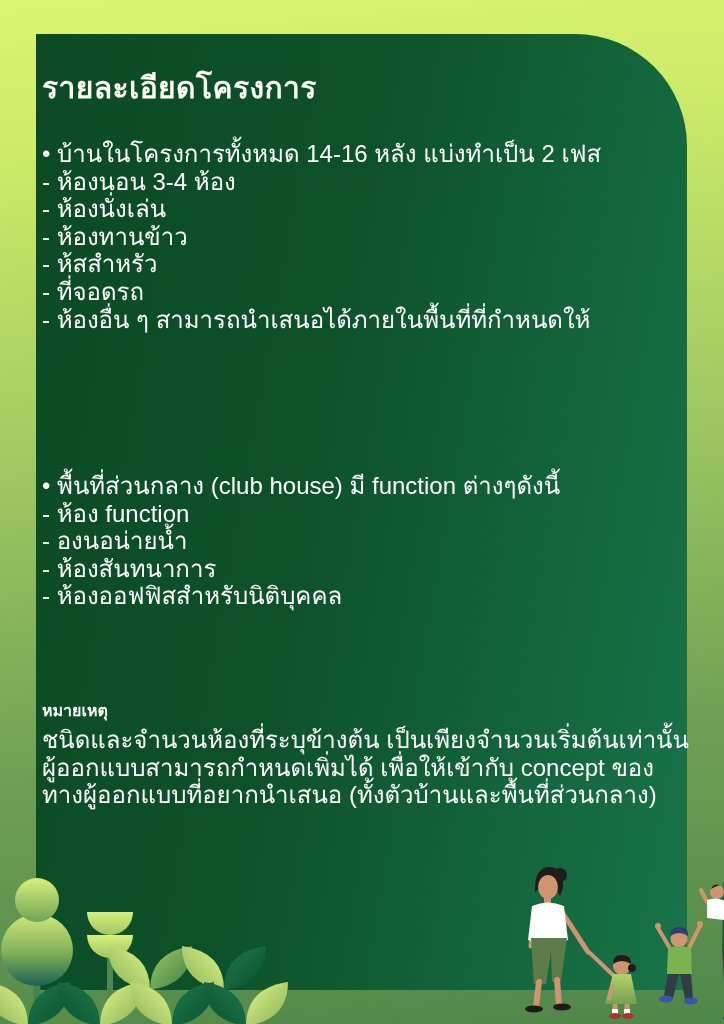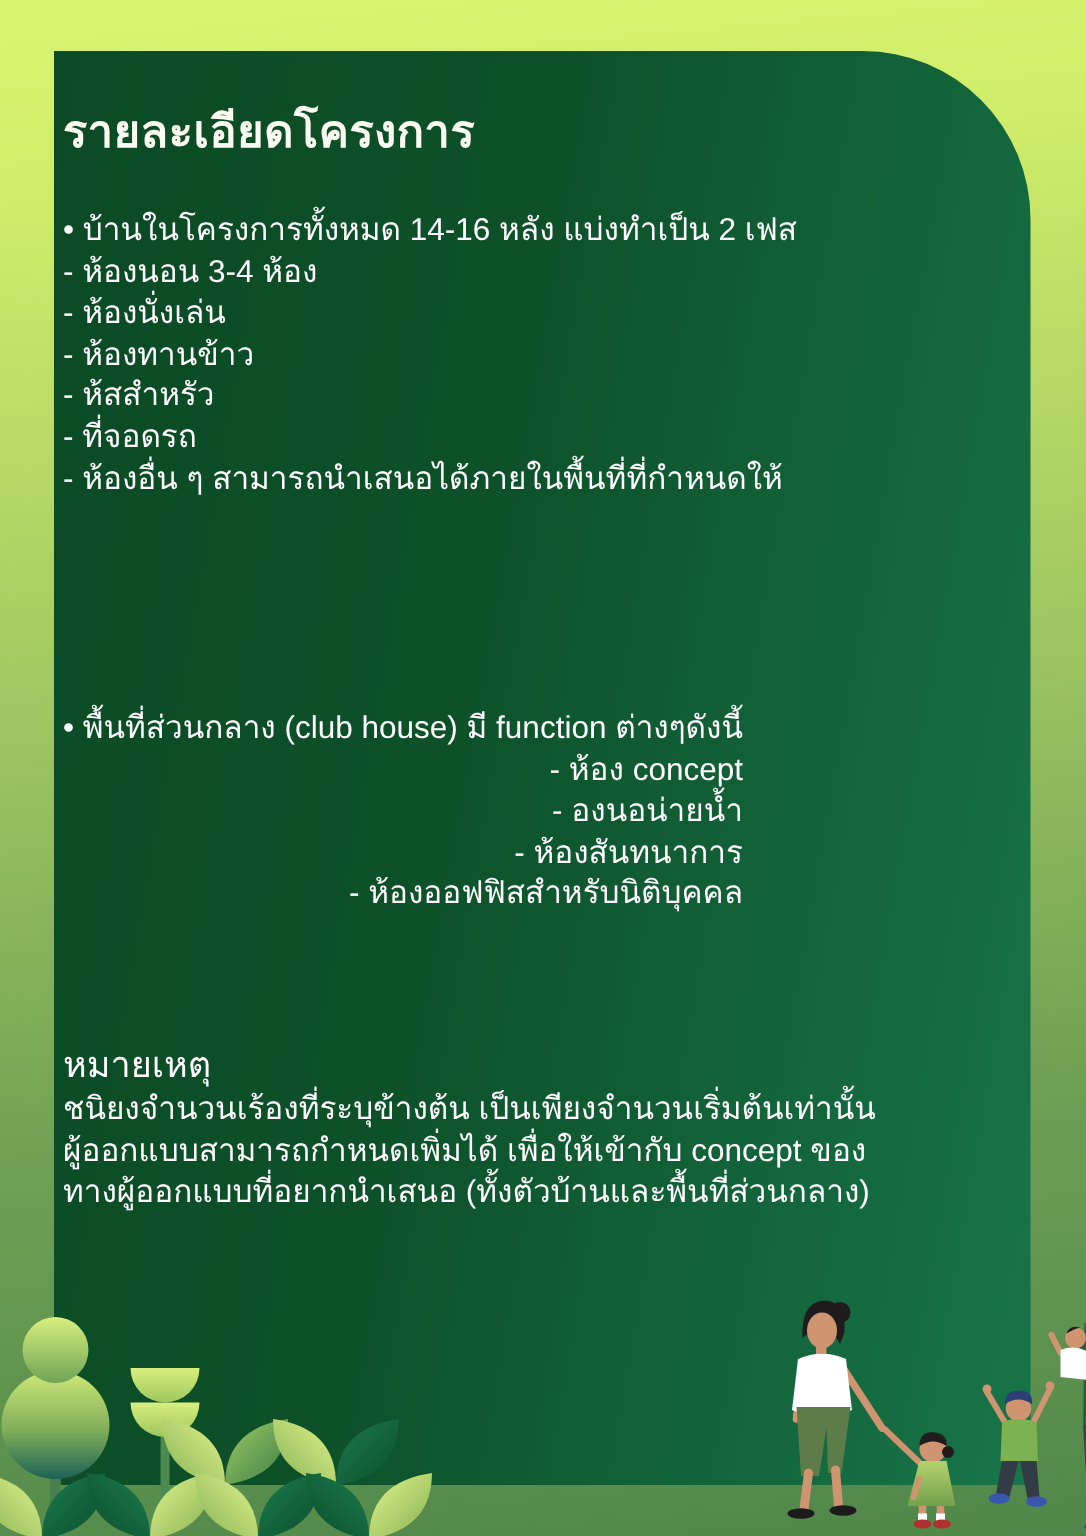--- a/index.html
+++ b/index.html
@@ -18,24 +18,24 @@
     border-radius:0 112px 0 0;
     background:linear-gradient(100deg,#0b4a24 0%,#0d5129 42%,#187449 100%);
   }
   .page-title{
     position:absolute;left:42px;top:64px;
     font-size:30px;font-weight:bold;color:#fbfbf2;
     letter-spacing:.4px;
   }
   .textblock{position:absolute;left:42px;color:#ffffff;}
   .sec-houses{top:140px;}
-  .sec-clubhouse{top:472px;text-align:right;}
+  .sec-clubhouse{top:472px;}
   .sec-note{top:696px;}
-  .line{font-size:21px;line-height:27.6px;white-space:pre-wrap;}
-  .note-heading{font-size:24px;font-weight:normal;line-height:30px;}
+  .line{font-size:24px;line-height:27.6px;white-space:pre-wrap;}
+  .note-heading{font-size:16px;font-weight:bold;line-height:30px;}
   .deco-plants{position:absolute;left:0;bottom:0;width:300px;height:180px;}
   .deco-family{position:absolute;right:0;bottom:0;width:260px;height:184px;}
 </style>
 </head>
 <body>
 
 <div class="screen">
 
   <div class="card"></div>
 
@@ -46,29 +46,29 @@
     <div class="line">- ห้องนอน 3-4 ห้อง</div>
     <div class="line">- ห้องนั่งเล่น</div>
     <div class="line">- ห้องทานข้าว</div>
     <div class="line">- ห้สสำหรัว</div>
     <div class="line">- ที่จอดรถ</div>
     <div class="line">- ห้องอื่น ๆ สามารถนำเสนอได้ภายในพื้นที่ที่กำหนดให้</div>
   </div>
 
   <div class="textblock sec-clubhouse">
     <div class="line">• พื้นที่ส่วนกลาง (club house) มี function ต่างๆดังนี้</div>
-    <div class="line">- ห้อง concept</div>
+    <div class="line">- ห้อง function</div>
     <div class="line">- องนอน่ายน้ำ</div>
     <div class="line">- ห้องสันทนาการ</div>
     <div class="line">- ห้องออฟฟิสสำหรับนิติบุคคล</div>
   </div>
 
   <div class="textblock sec-note">
     <div class="note-heading">หมายเหตุ</div>
-    <div class="line">ชนิยงจำนวนเร้องที่ระบุข้างต้น เป็นเพียงจำนวนเริ่มต้นเท่านั้น</div>
+    <div class="line">ชนิดและจำนวนห้องที่ระบุข้างต้น เป็นเพียงจำนวนเริ่มต้นเท่านั้น</div>
     <div class="line">ผู้ออกแบบสามารถกำหนดเพิ่มได้ เพื่อให้เข้ากับ concept ของ</div>
     <div class="line">ทางผู้ออกแบบที่อยากนำเสนอ (ทั้งตัวบ้านและพื้นที่ส่วนกลาง)</div>
   </div>
 
   <svg class="deco-plants" viewBox="0 0 300 180" aria-hidden="true">
     <defs>
       <linearGradient id="gBush" x1="0" y1="0" x2="0" y2="1">
         <stop offset="0" stop-color="#cfe979"></stop>
           <stop offset="0.55" stop-color="#7fae58"></stop>
           <stop offset="1" stop-color="#1c6157"></stop>

